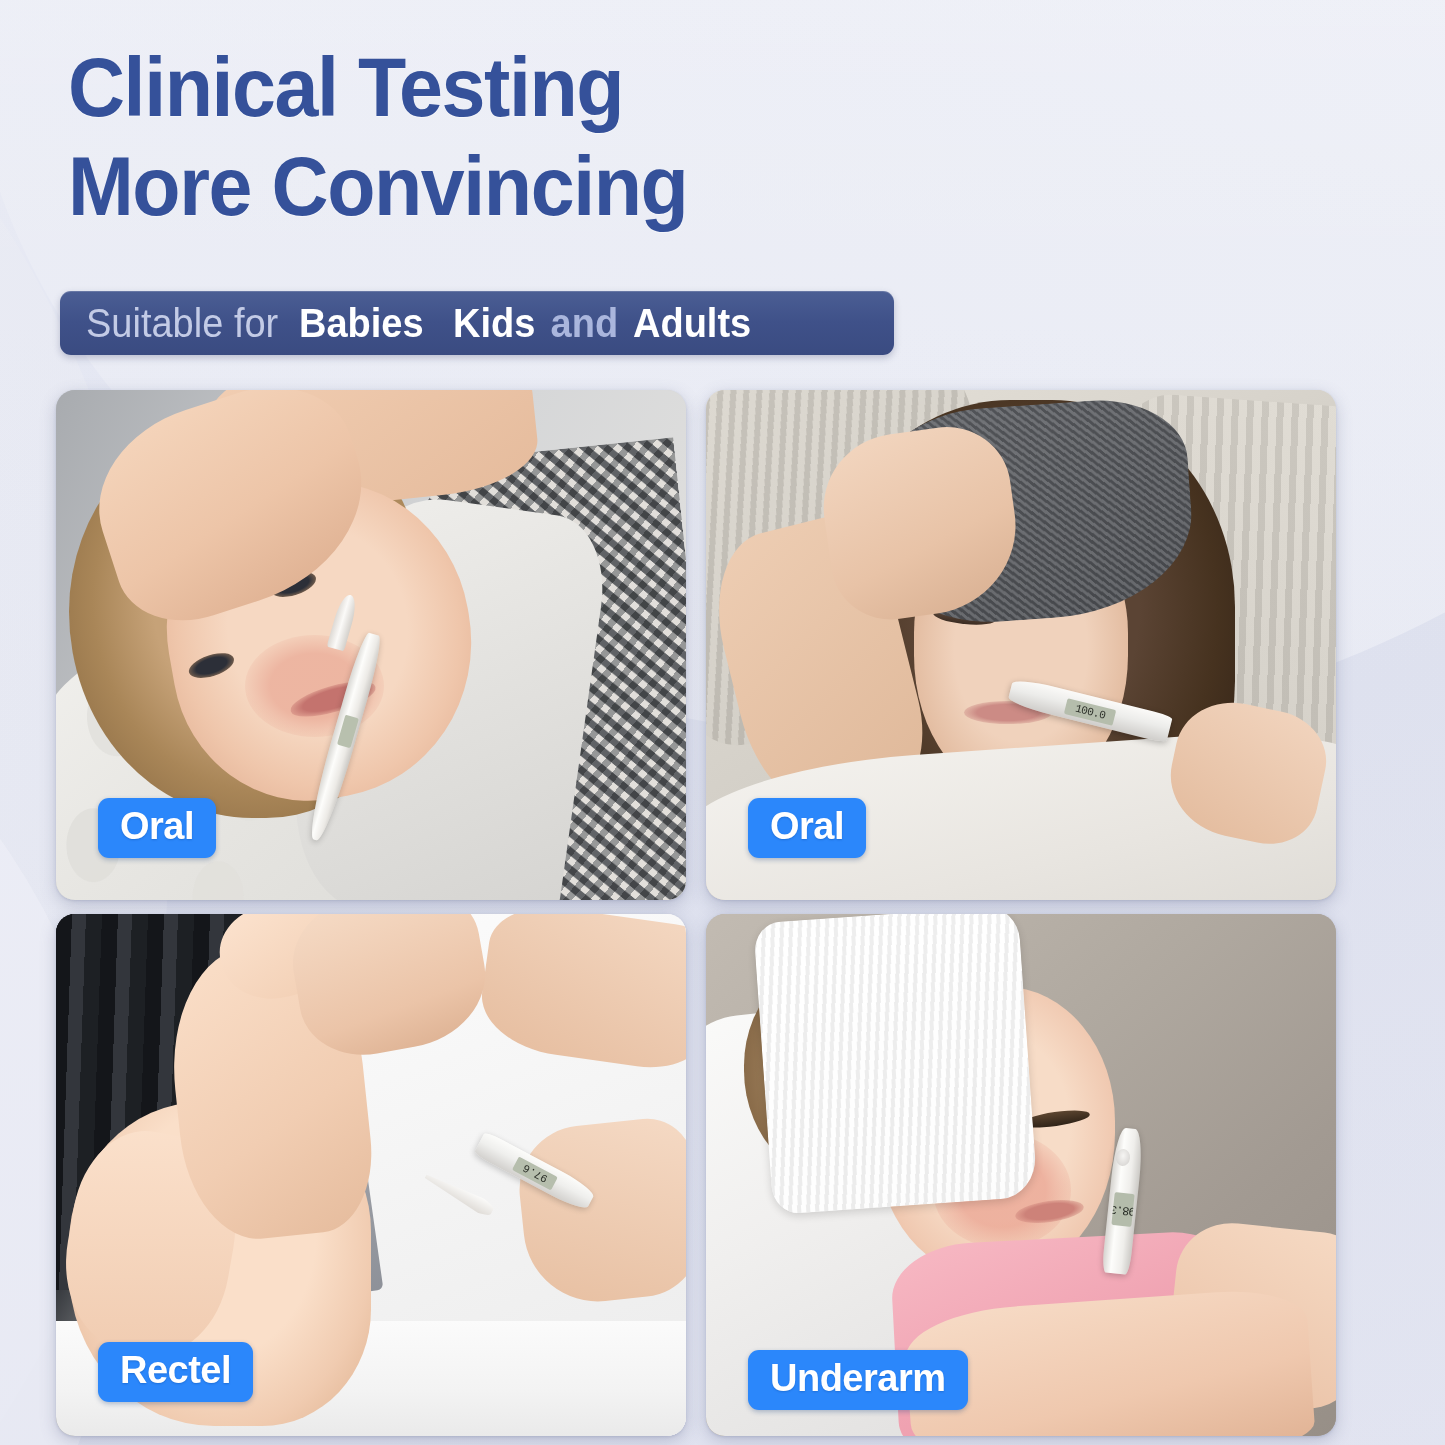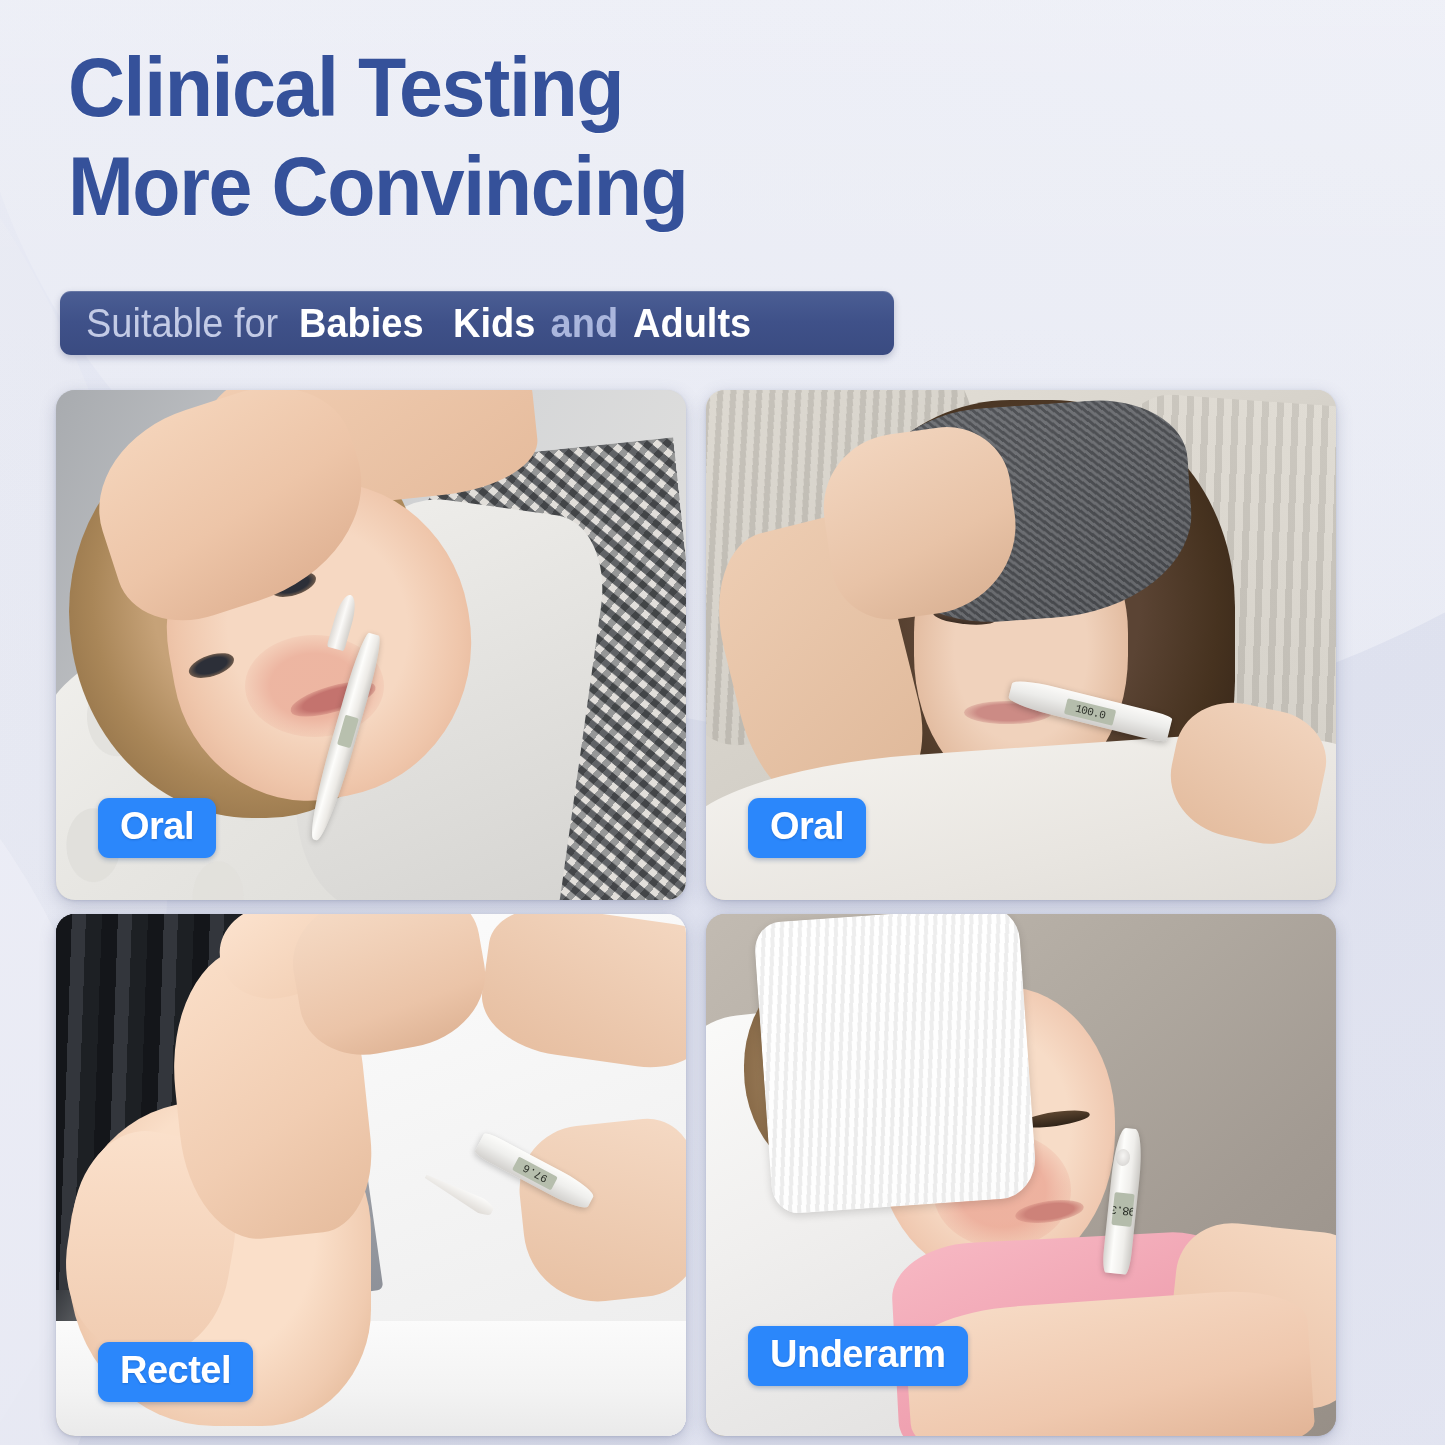--- a/index.html
+++ b/index.html
@@ -123,21 +123,21 @@
   .badge span {
     display:block;
     color:#fff;
     font-size:38px;
     font-weight:bold;
     line-height:1.05;
     letter-spacing:-.5px;
     text-shadow:0 1px 2px rgba(0,60,140,.30);
   }
   .badge-rectel { bottom:34px; }
-  .badge-underarm { bottom:50px; }
+  .badge-underarm { bottom:26px; }
 
   
   .p1 { background:linear-gradient(150deg,#b9bcc0 0%,#cfd1d3 40%,#e8e7e5 100%); }
   .p1-blanketbg { inset:0; background:linear-gradient(115deg,#a8abaf 0%,#c3c5c8 30%,#d6d7d8 55%,#e4e3e1 100%); }
   .p1-pillow {
     left:-4%; top:46%; width:72%; height:60%;
     background:linear-gradient(140deg,#f2f1ee 0%,#e7e6e2 45%,#dcdbd7 100%);
     border-radius:44% 30% 10% 8%;
   }
   .p1-pillowdots {

